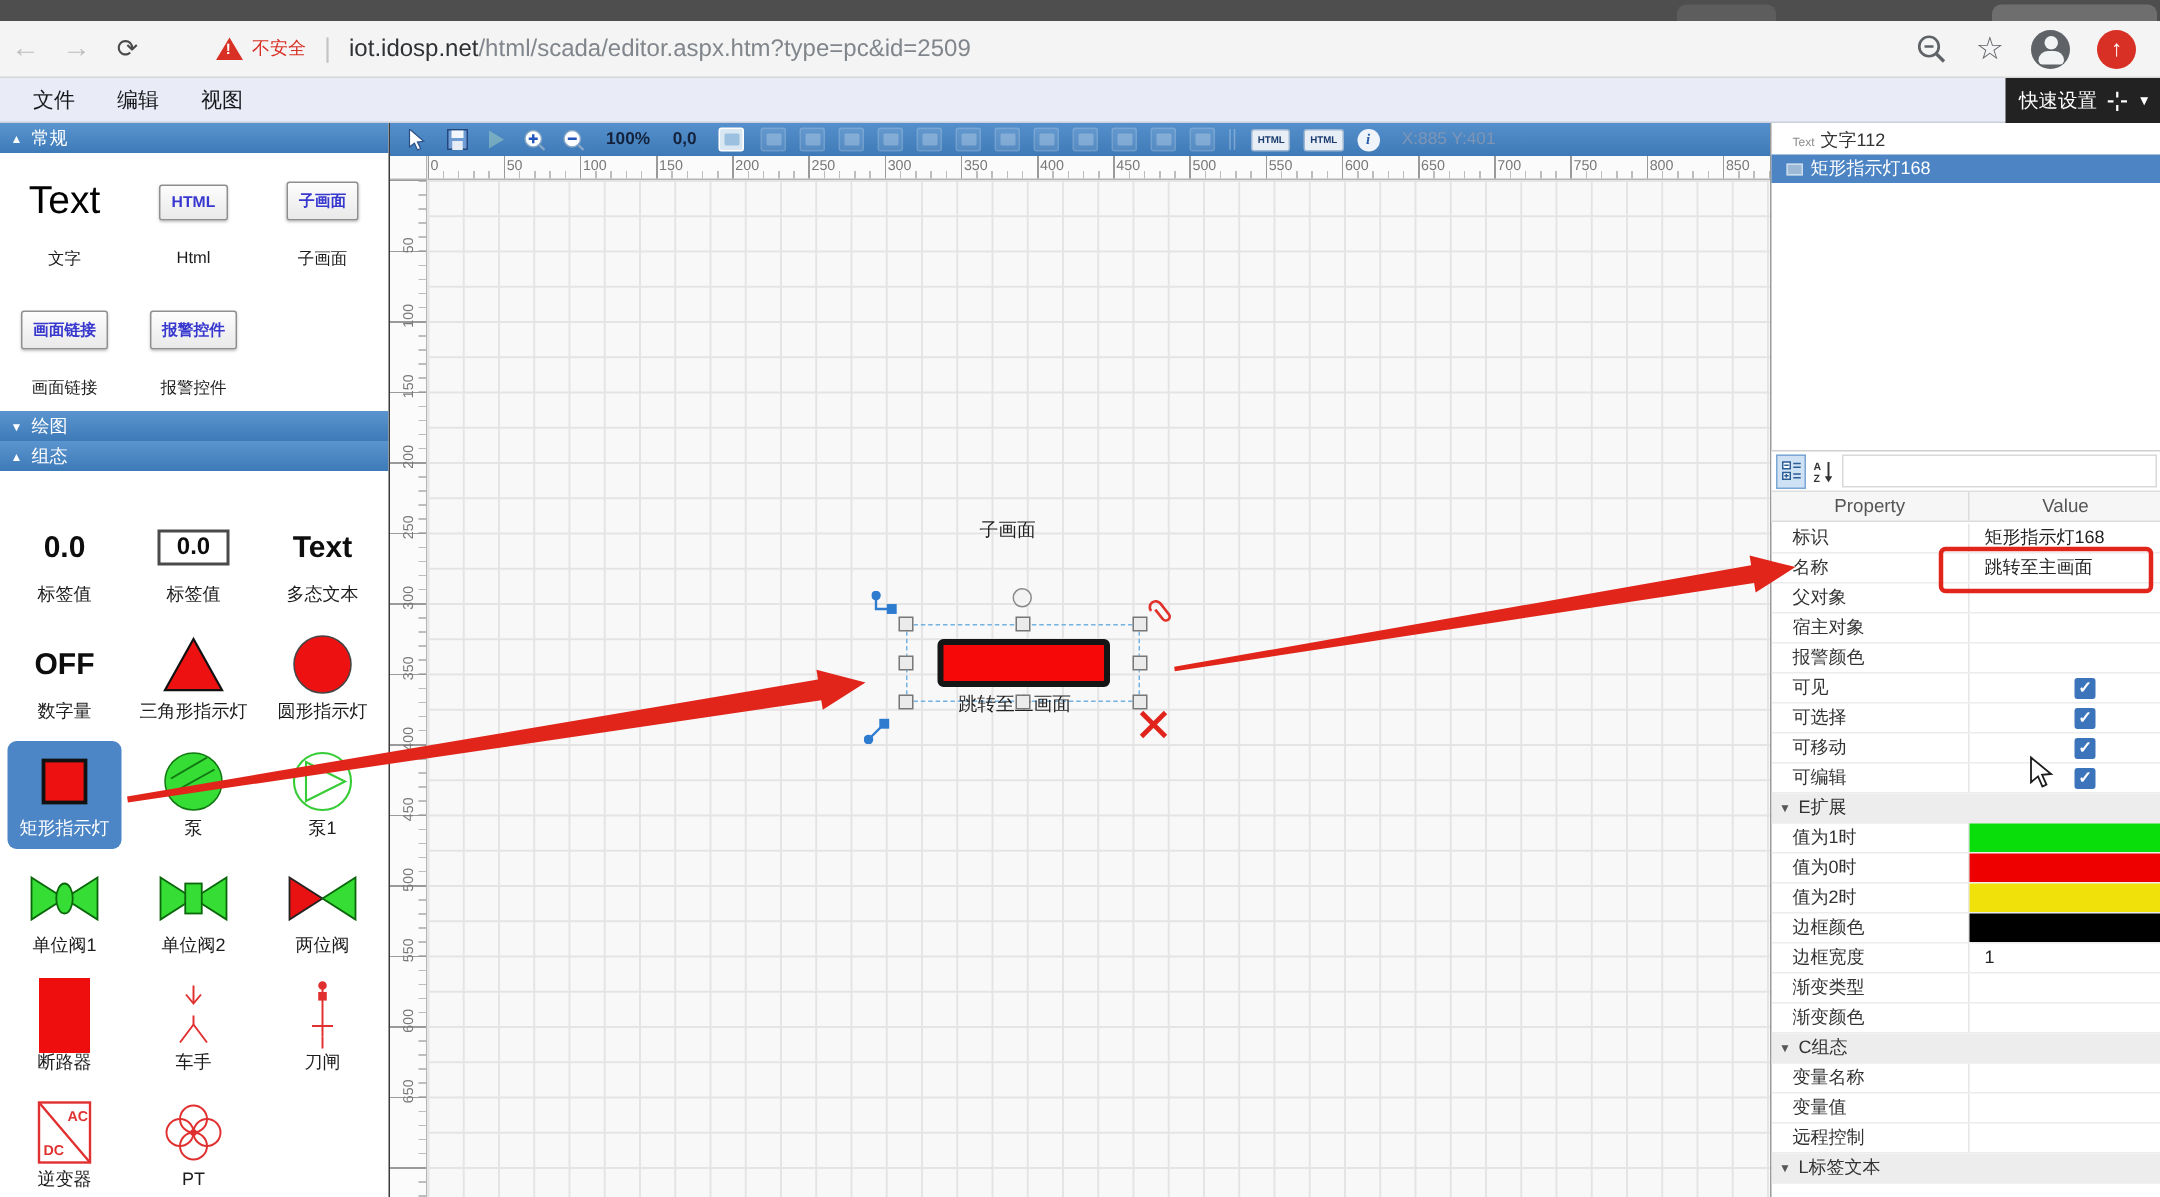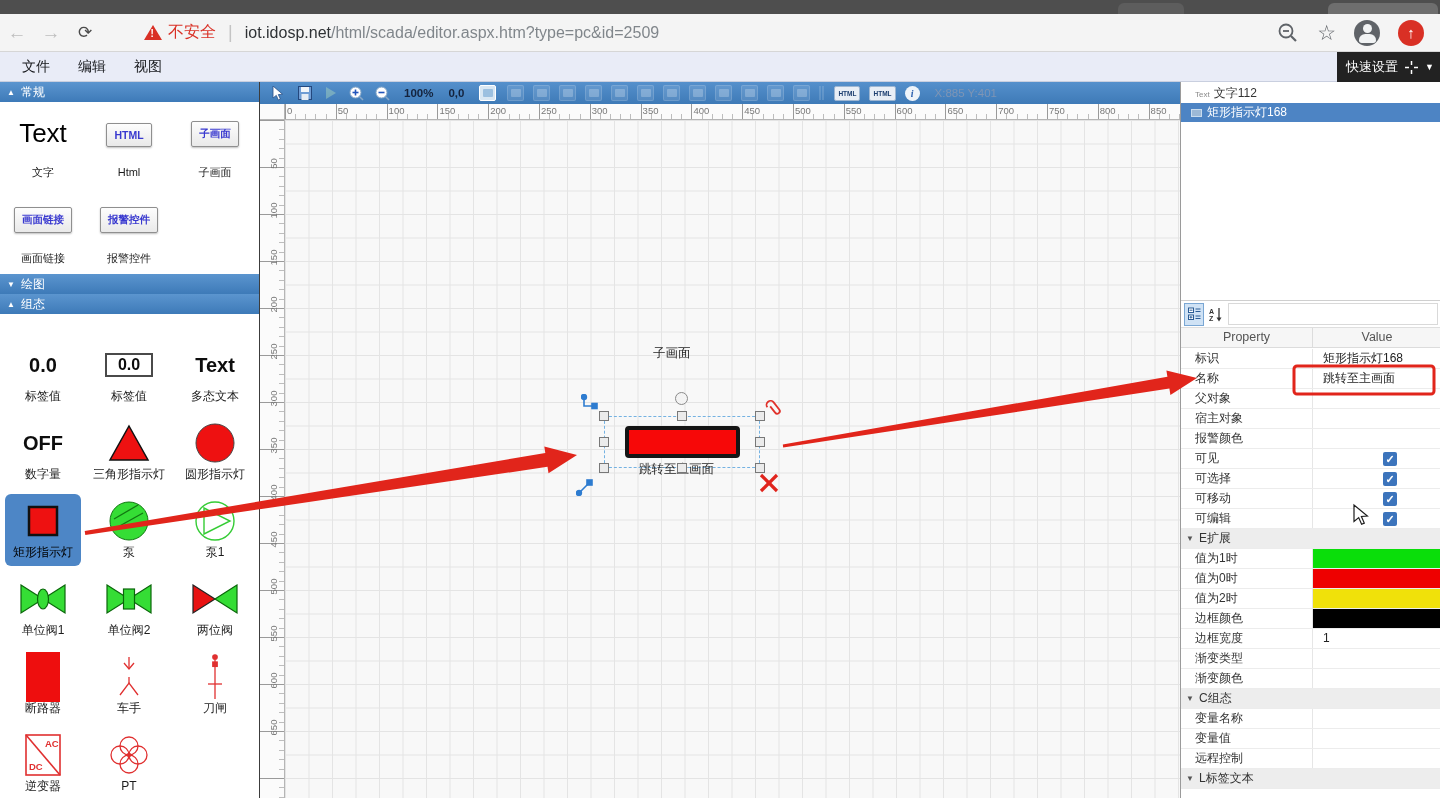--- a/index.html
+++ b/index.html
@@ -9,21 +9,21 @@
   
   #tabstrip { position:absolute; left:0; top:0; width:1440px; height:14px; background:#4e4e4e; }
   #tabstrip .tab-ghost { position:absolute; right:2px; top:3px; width:110px; height:11px; background:#6e6e6e; border-radius:6px 6px 0 0; }
   #tabstrip .tab-ghost2 { position:absolute; left:1118px; top:3px; width:66px; height:11px; background:#5d5d5d; border-radius:6px 6px 0 0; }
   #addressbar { position:absolute; left:0; top:14px; width:1440px; height:38px; background:#f4f4f4; border-bottom:1px solid #d6d6d6; display:flex; align-items:center; }
   .nav-ico { width:34px; text-align:center; font-size:19px; color:#757575; cursor:pointer; }
   .nav-ico.dis { color:#bdbdbd; }
   #warn-wrap { display:flex; align-items:center; margin-left:42px; }
   #warn-tri { width:0; height:0; border-left:9px solid transparent; border-right:9px solid transparent; border-bottom:15px solid #d93025; position:relative; margin-right:6px; }
   #warn-tri::after { content:"!"; position:absolute; left:-2.5px; top:3px; color:#fff; font-size:10px; font-weight:bold; }
-  #warn-text { color:#d93025; font-size:16px; }
+  #warn-text { color:#d93025; font-size:12px; }
   #url-sep { color:#c4c4c4; font-size:18px; margin:0 12px; }
   #url { font-size:16px; color:#80868b; white-space:nowrap; }
   #url .host { color:#2f3235; }
   #addr-right { margin-left:auto; display:flex; align-items:center; gap:18px; padding-right:16px; }
   #avatar-ico { width:26px; height:26px; border-radius:50%; background:#5f6368; position:relative; }
   #avatar-ico::before { content:""; position:absolute; left:8.5px; top:4px; width:9px; height:9px; border-radius:50%; background:#f1f3f4; }
   #avatar-ico::after { content:""; position:absolute; left:4.5px; top:14.5px; width:17px; height:9px; border-radius:9px 9px 4px 4px; background:#f1f3f4; }
   #update-ico { width:26px; height:26px; border-radius:50%; background:#d93025; color:#fff; font-size:15px; text-align:center; line-height:25px; font-weight:bold; }
 
   #menubar { position:absolute; left:0; top:52px; width:1440px; height:30px; background:#e9ecf7; border-bottom:1px solid #c9cfdf; display:flex; align-items:center; }
@@ -40,21 +40,21 @@
   .gen-text { font-size:26px; color:#000; }
   .gen-btn { font-size:10.5px; font-weight:bold; color:#3838cf; background:linear-gradient(#fdfdfd,#e9e9e9); border:1px solid #8f8f8f; box-shadow:0 1px 2px rgba(0,0,0,.25); padding:5px 7px; border-radius:2px; white-space:nowrap; }
   .gen-label { font-size:11px; color:#1c1c1c; margin-top:8px; }
   #comp-grid { padding-top:24px; display:grid; grid-template-columns:86px 86px 86px; }
   .comp-item { height:78px; display:flex; flex-direction:column; align-items:center; cursor:pointer; padding-top:3px; }
   .comp-prev { height:48px; display:flex; align-items:center; justify-content:center; }
   .comp-text { font-size:20px; font-weight:bold; color:#0d0d0d; }
   .comp-text.boxed { font-size:16px; border:2px solid #4a4a4a; padding:1px 11px; }
   .comp-label { font-size:12px; color:#1c1c1c; text-align:center; line-height:14px; max-width:84px; }
   .comp-item.selected { background:#4d86c6; border-radius:6px; margin:0 5px; height:72px; }
-  .comp-item.selected .comp-label { color:#000000; }
+  .comp-item.selected .comp-label { color:#ffffff; }
 
   
   #canvasbar { position:absolute; left:260px; top:82px; width:920px; height:22px; background:linear-gradient(#5590cc,#3e7ab7); display:flex; align-items:center; padding-left:10px; gap:9px; }
   .tbi { width:17px; height:16px; display:flex; align-items:center; justify-content:center; flex:none; }
   .tbi.disabled { opacity:.38; }
   .tbi.box { background:rgba(255,255,255,.28); border:1px solid rgba(255,255,255,.45); border-radius:2px; }
   .tbi.bright { background:#d9e7f3; border:1px solid #fff; border-radius:2px; }
   .tb-text { font-size:11.5px; color:#14233d; font-weight:bold; flex:none; }
   .tb-html { background:#e8eef6; border:1px solid #9db6d2; border-radius:2px; font-size:6.5px; font-weight:bold; color:#1a3c6e; padding:3px 3px; flex:none; }
   .tb-info { width:15px; height:15px; border-radius:50%; background:#eef4fa; color:#2a5fae; font-size:10px; font-weight:bold; font-family:"Liberation Serif",serif; text-align:center; line-height:15px; font-style:italic; flex:none; }

